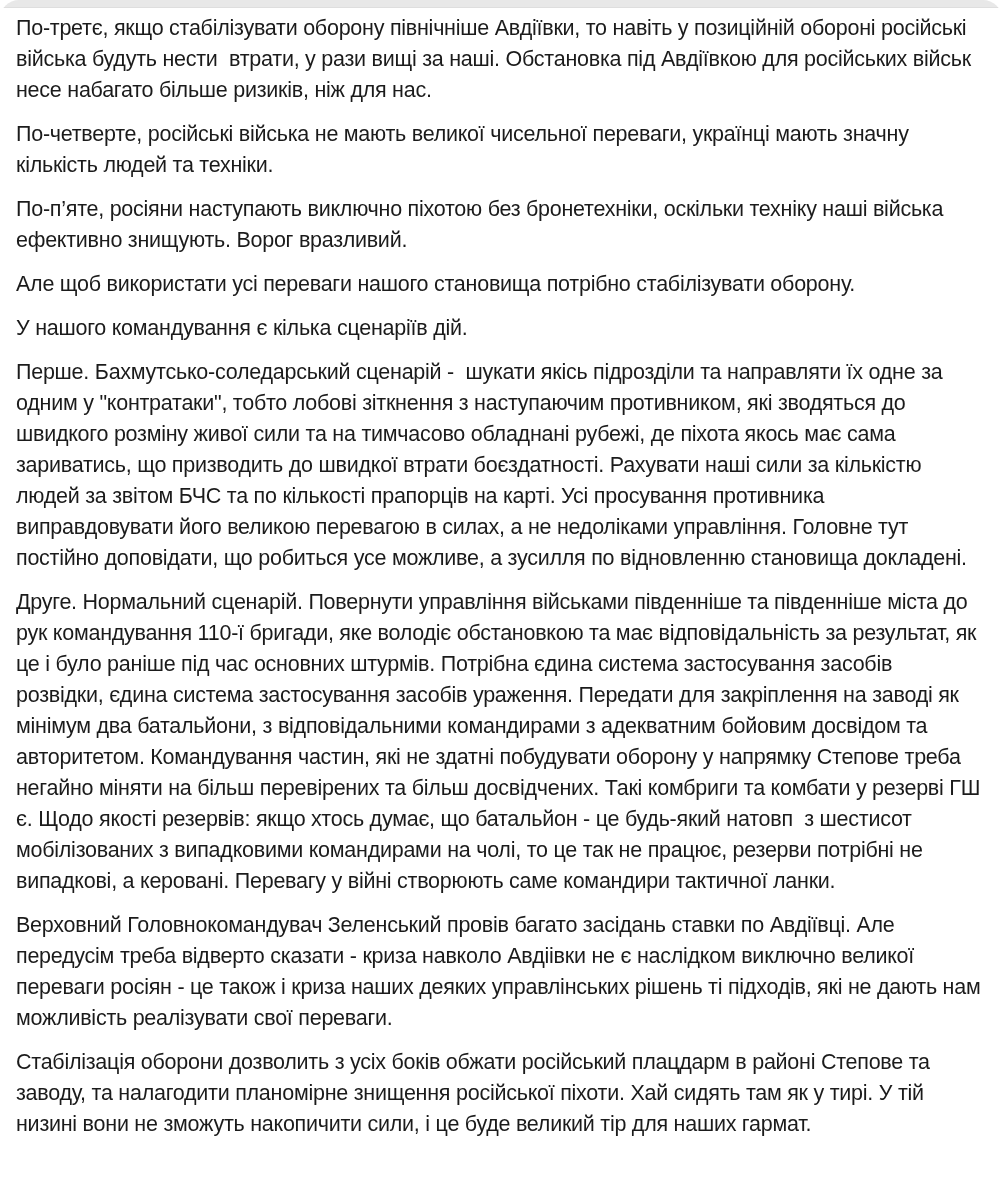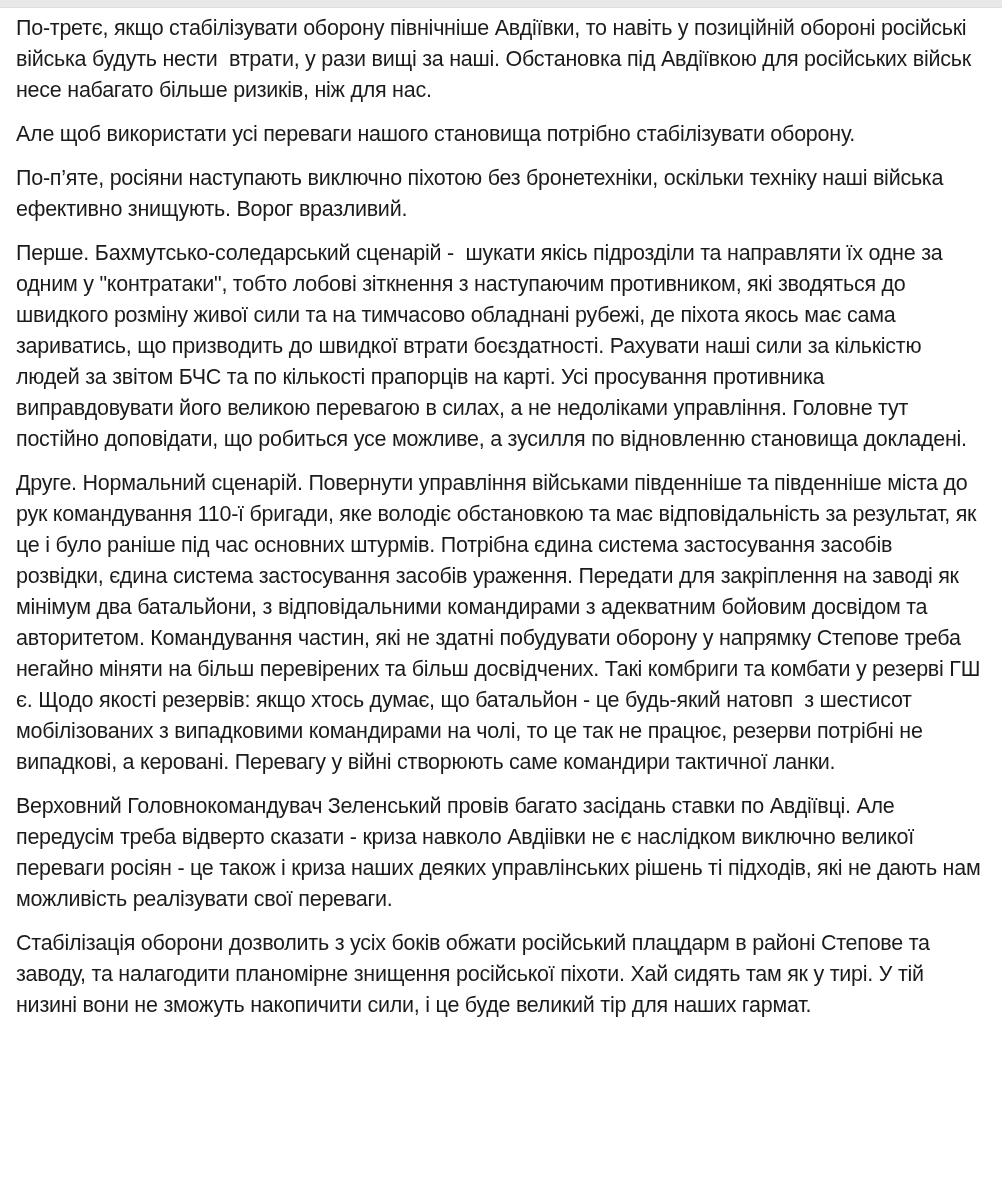--- a/index.html
+++ b/index.html
@@ -8,20 +8,21 @@
     background: #ffffff;
   }
   .page {
     width: 1002px;
     height: 1197px;
     margin: 0 auto;
     background: #ffffff;
     overflow: hidden;
     box-sizing: border-box;
     font-family: "Liberation Sans", "DejaVu Sans", sans-serif;
+    border-radius: 19px;
   }
   .top-edge-bar {
     width: 100%;
     height: 8px;
     background: #e8e8e8;
     border-bottom: 1px solid #dedede;
     box-sizing: border-box;
   }
   .post-body {
     padding: 5px 18px 0 16px;
@@ -36,20 +37,22 @@
     text-align: left;
   }
 </style>
 </head>
 <body>
 
 <div class="page">
   <div class="top-edge-bar"></div>
   <div class="post-body">
     <p>По-третє, якщо стабілізувати оборону північніше Авдіївки, то навіть у позиційній обороні російські війська будуть нести  втрати, у рази вищі за наші. Обстановка під Авдіївкою для російських військ несе набагато більше ризиків, ніж для нас.</p>
+    <p>По-четверте, російські війська не мають великої чисельної переваги, українці мають значну кількість людей та техніки.</p>
+    <p>По-п’яте, росіяни наступають виключно піхотою без бронетехніки, оскільки техніку наші війська ефективно знищують. Ворог вразливий.</p>
     <p>Але щоб використати усі переваги нашого становища потрібно стабілізувати оборону.</p>
-    <p>По-п’яте, росіяни наступають виключно піхотою без бронетехніки, оскільки техніку наші війська ефективно знищують. Ворог вразливий.</p>
+    <p>У нашого командування є кілька сценаріїв дій.</p>
     <p>Перше. Бахмутсько-соледарський сценарій -  шукати якісь підрозділи та направляти їх одне за одним у "контратаки", тобто лобові зіткнення з наступаючим противником, які зводяться до швидкого розміну живої сили та на тимчасово обладнані рубежі, де піхота якось має сама зариватись, що призводить до швидкої втрати боєздатності. Рахувати наші сили за кількістю людей за звітом БЧС та по кількості прапорців на карті. Усі просування противника виправдовувати його великою перевагою в силах, а не недоліками управління. Головне тут постійно доповідати, що робиться усе можливе, а зусилля по відновленню становища докладені.</p>
     <p>Друге. Нормальний сценарій. Повернути управління військами південніше та південніше міста до рук командування 110-ї бригади, яке володіє обстановкою та має відповідальність за результат, як це і було раніше під час основних штурмів. Потрібна єдина система застосування засобів розвідки, єдина система застосування засобів ураження. Передати для закріплення на заводі як мінімум два батальйони, з відповідальними командирами з адекватним бойовим досвідом та авторитетом. Командування частин, які не здатні побудувати оборону у напрямку Степове треба негайно міняти на більш перевірених та більш досвідчених. Такі комбриги та комбати у резерві ГШ є. Щодо якості резервів: якщо хтось думає, що батальйон - це будь-який натовп  з шестисот мобілізованих з випадковими командирами на чолі, то це так не працює, резерви потрібні не випадкові, а керовані. Перевагу у війні створюють саме командири тактичної ланки.</p>
     <p>Верховний Головнокомандувач Зеленський провів багато засідань ставки по Авдіївці. Але передусім треба відверто сказати - криза навколо Авдіівки не є наслідком виключно великої переваги росіян - це також і криза наших деяких управлінських рішень ті підходів, які не дають нам можливість реалізувати свої переваги.</p>
     <p>Стабілізація оборони дозволить з усіх боків обжати російський плацдарм в районі Степове та заводу, та налагодити планомірне знищення російської піхоти. Хай сидять там як у тирі. У тій низині вони не зможуть накопичити сили, і це буде великий тір для наших гармат.</p>
   </div>
 </div>
 
 </body></html>

